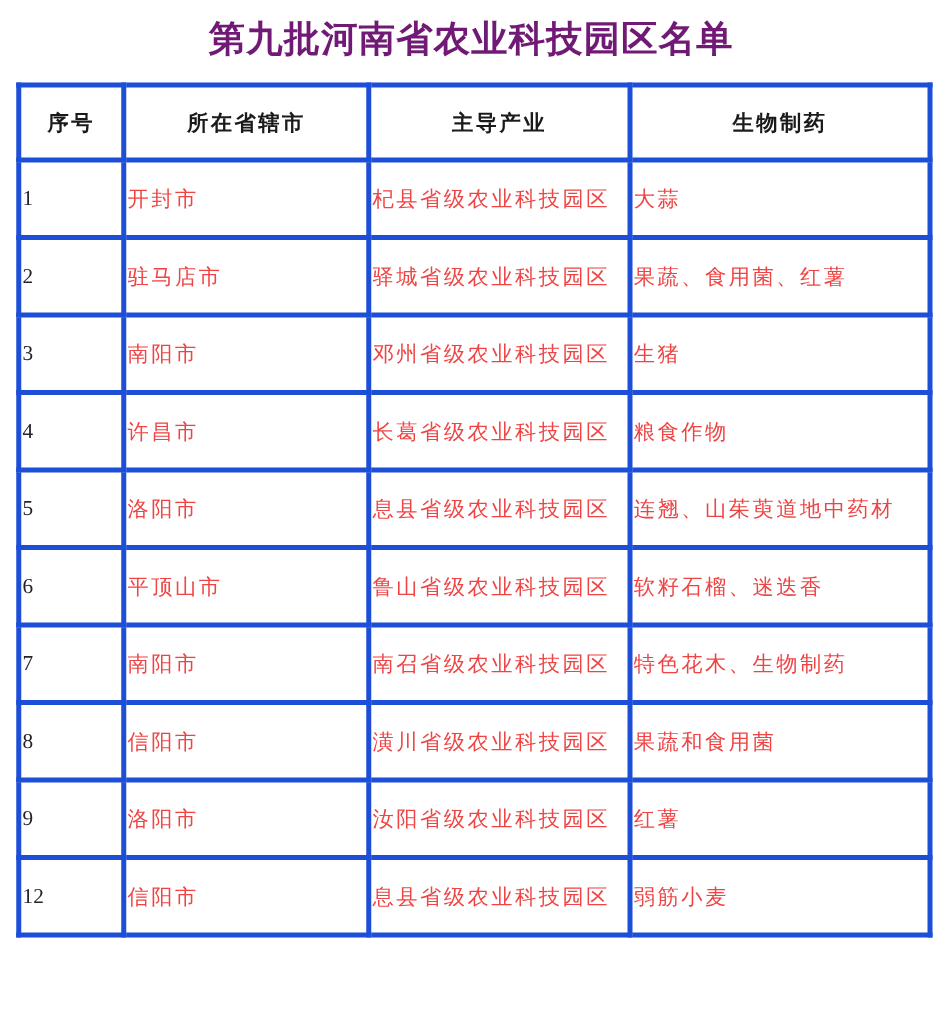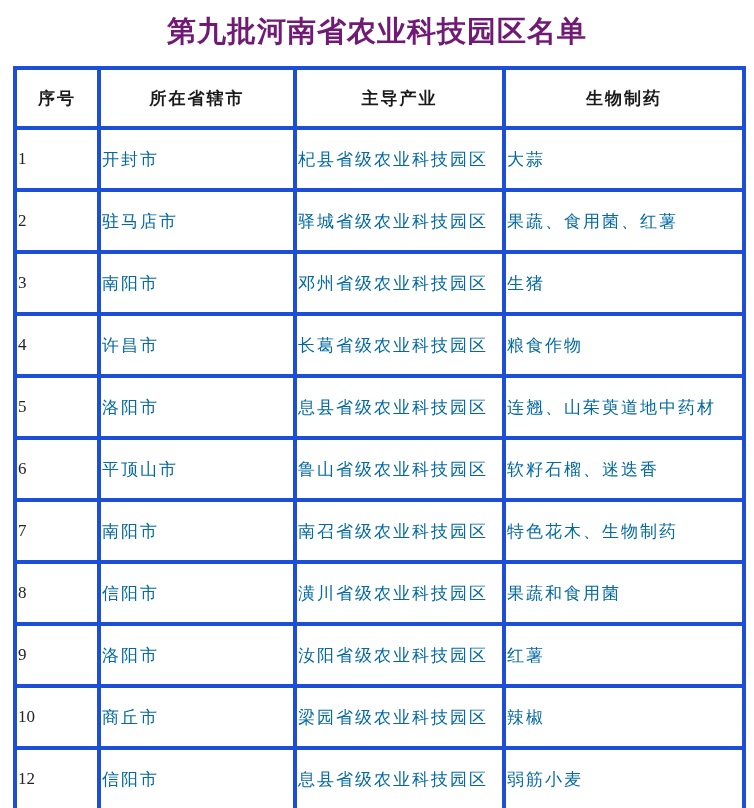--- a/index.html
+++ b/index.html
@@ -41,21 +41,21 @@
     height: 54px;
     font-family: "Liberation Serif", "DejaVu Serif", serif;
     font-weight: bold;
     font-size: 17px;
     color: #1a1a1a;
     letter-spacing: 2px;
   }
   table.parks-table td {
     height: 56px;
     font-size: 17px;
-    color: #0369a1;
+    color: #ef4444;
     letter-spacing: 2px;
   }
   table.parks-table td.seq {
     font-family: "Liberation Serif", "DejaVu Serif", serif;
     color: #23232e;
     font-size: 17px;
     letter-spacing: 0;
   }
   col.c-seq  { width: 84px; }
   col.c-city { width: 196px; }
@@ -131,25 +131,19 @@
         <td>潢川省级农业科技园区</td>
         <td>果蔬和食用菌</td>
       </tr>
       <tr>
         <td class="seq">9</td>
         <td>洛阳市</td>
         <td>汝阳省级农业科技园区</td>
         <td>红薯</td>
       </tr>
       <tr>
-        <td class="seq">10</td>
-        <td>商丘市</td>
-        <td>梁园省级农业科技园区</td>
-        <td>辣椒</td>
-      </tr>
-      <tr>
         <td class="seq">12</td>
         <td>信阳市</td>
         <td>息县省级农业科技园区</td>
         <td>弱筋小麦</td>
       </tr>
     </tbody>
 </table>
 
 </body></html>

